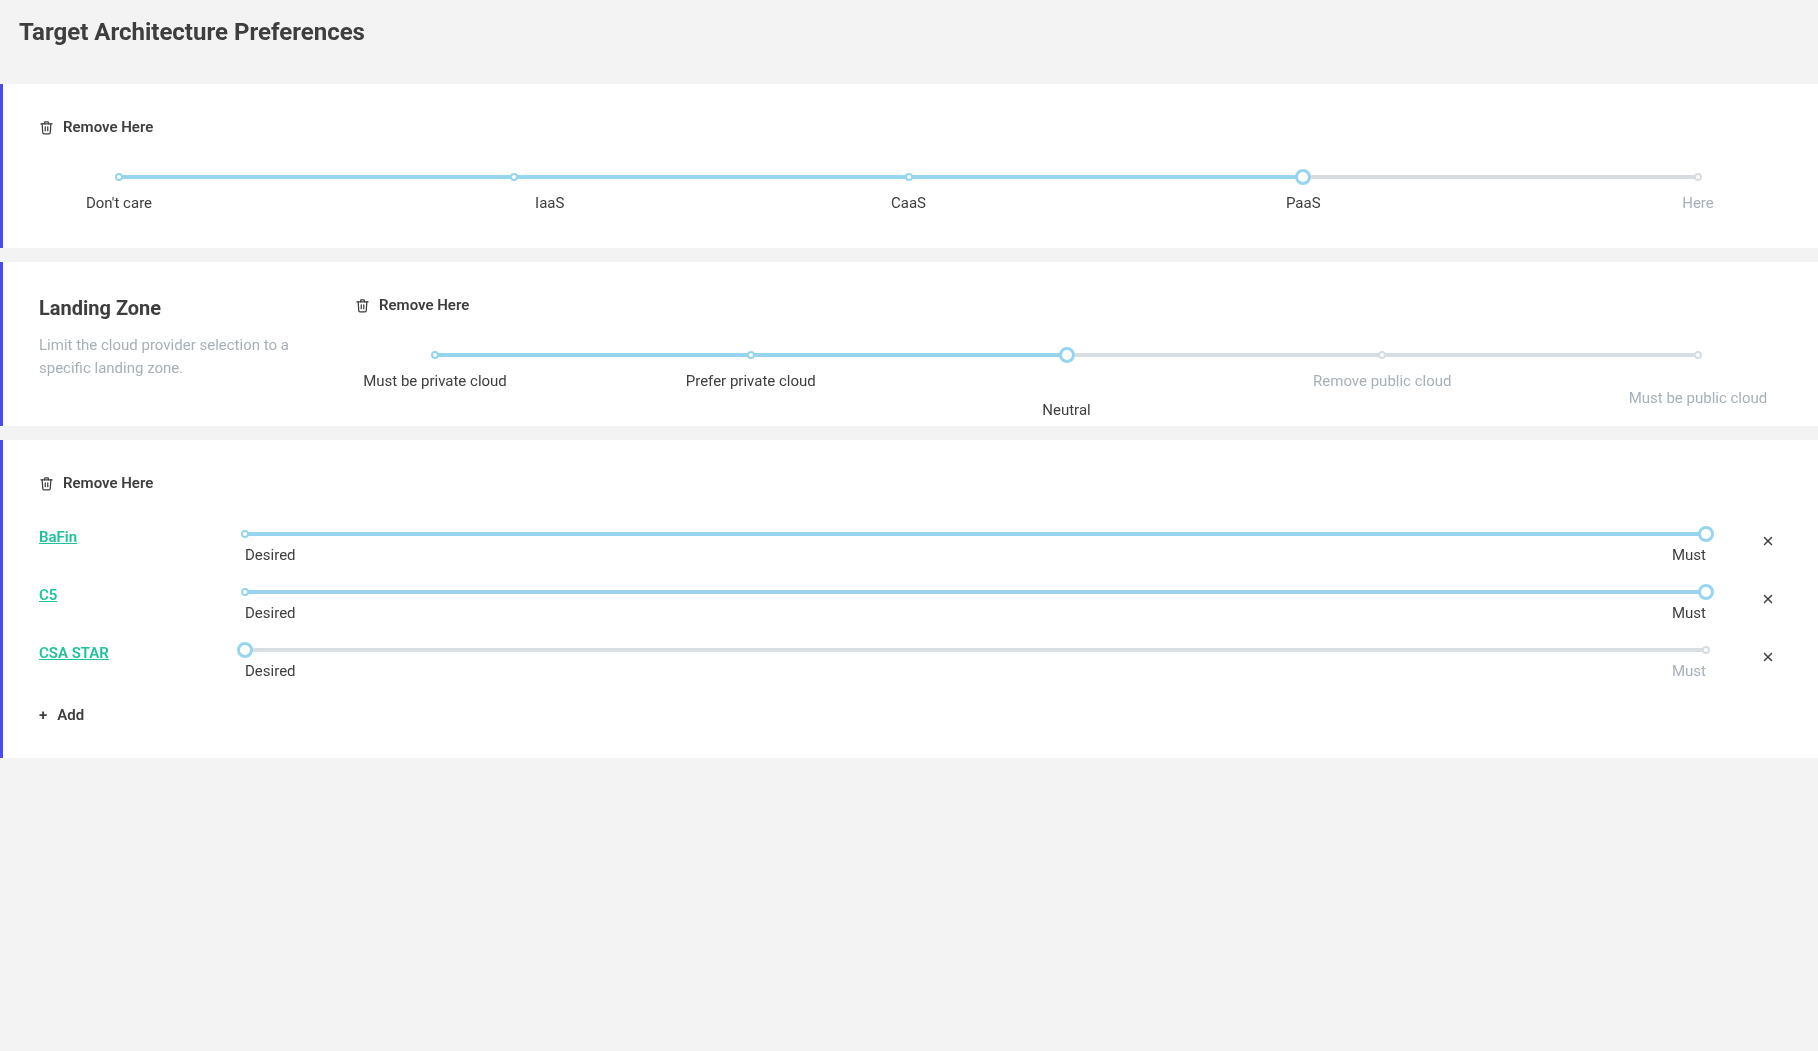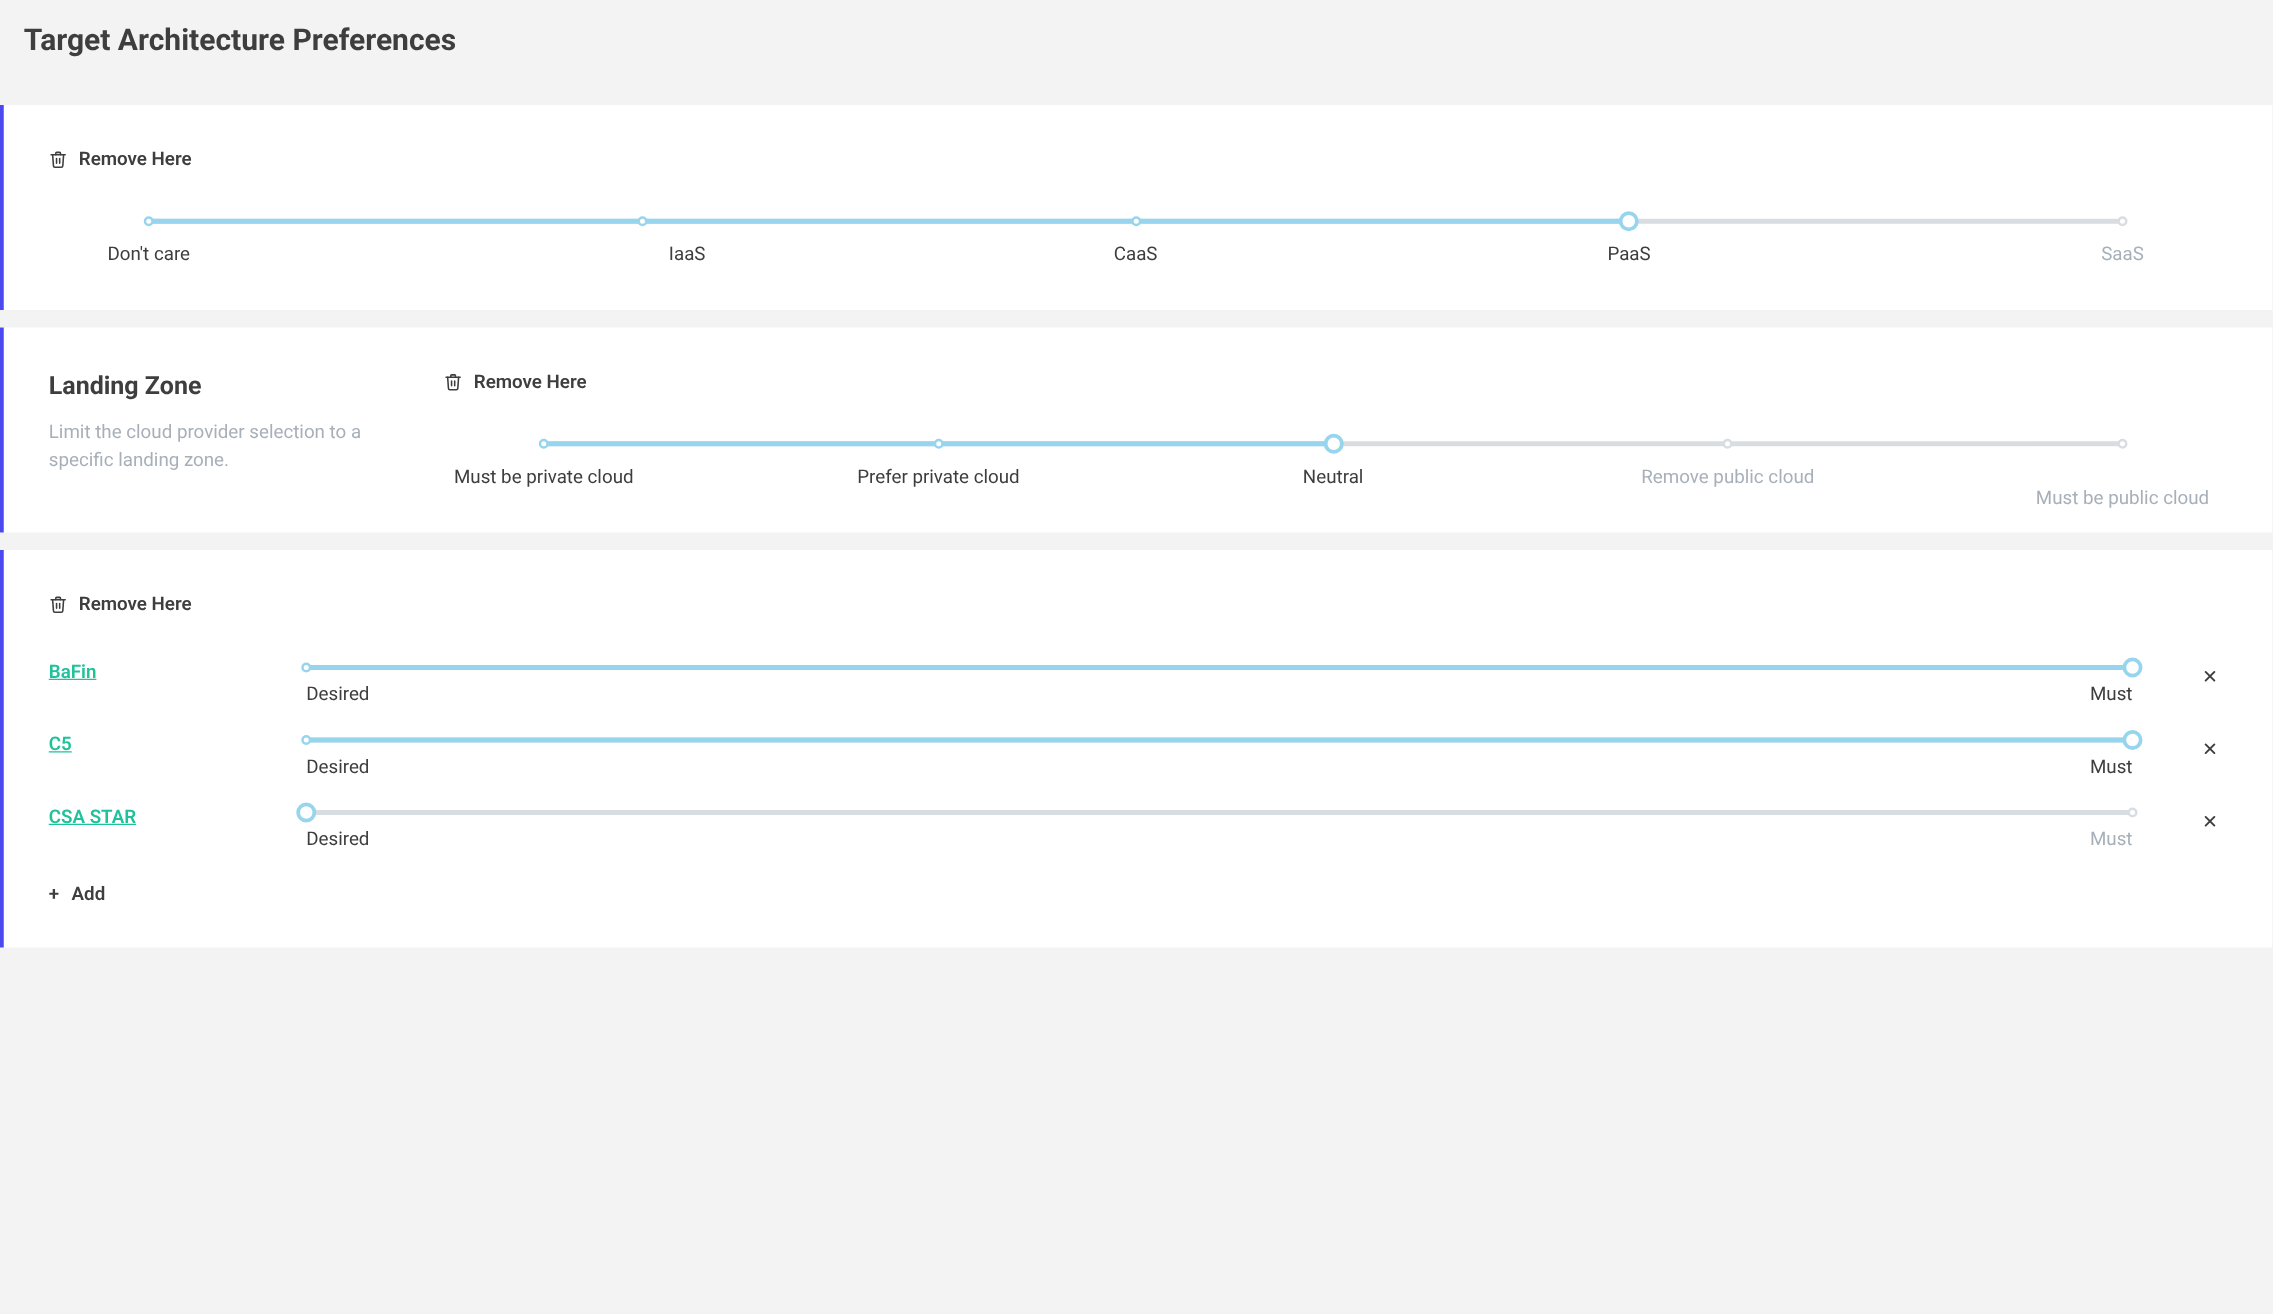--- a/index.html
+++ b/index.html
@@ -260,21 +260,21 @@
             <div class="slider-stop on" style="left: 25%;"></div>
             <div class="slider-stop on" style="left: 50%;"></div>
             <div class="slider-stop" style="left: 100%;"></div>
             <div class="slider-handle" style="left: 75%;"></div>
           </div>
         <div class="slider-labels" id="labels-service">
             <div class="slider-label active" style="left: 0%;">Don't care</div>
             <div class="slider-label active" style="left: 25%; margin-left: 36px;">IaaS</div>
             <div class="slider-label active" style="left: 50%;">CaaS</div>
             <div class="slider-label active" style="left: 75%;">PaaS</div>
-            <div class="slider-label inactive" style="left: 100%;">SaaS</div>
+            <div class="slider-label inactive" style="left: 100%;">Here</div>
           </div>
       </div>
     </div>
   </div>
 
   <div class="card">
     <div class="card-left">
       <h2>Landing Zone</h2>
       <p>Limit the cloud provider selection to a specific landing zone.</p>
     </div>
@@ -297,21 +297,21 @@
             <div class="slider-fill" style="width: 50%;"></div>
             <div class="slider-stop on" style="left: 0%;"></div>
             <div class="slider-stop on" style="left: 25%;"></div>
             <div class="slider-stop" style="left: 75%;"></div>
             <div class="slider-stop" style="left: 100%;"></div>
             <div class="slider-handle" style="left: 50%;"></div>
           </div>
         <div class="slider-labels" id="labels-landing">
             <div class="slider-label active" style="left: 0%;">Must be private cloud</div>
             <div class="slider-label active" style="left: 25%;">Prefer private cloud</div>
-            <div class="slider-label active" style="left: 50%;">Neutral</div>
+            <div class="slider-label active" style="left: 50%; margin-top: 29px;">Neutral</div>
             <div class="slider-label inactive" style="left: 75%;">Remove public cloud</div>
             <div class="slider-label inactive" style="left: 100%; margin-top: 17px;">Must be public cloud</div>
           </div>
       </div>
     </div>
   </div>
 
   <div class="card">
     <div class="card-right">
       <div class="remove-row">

